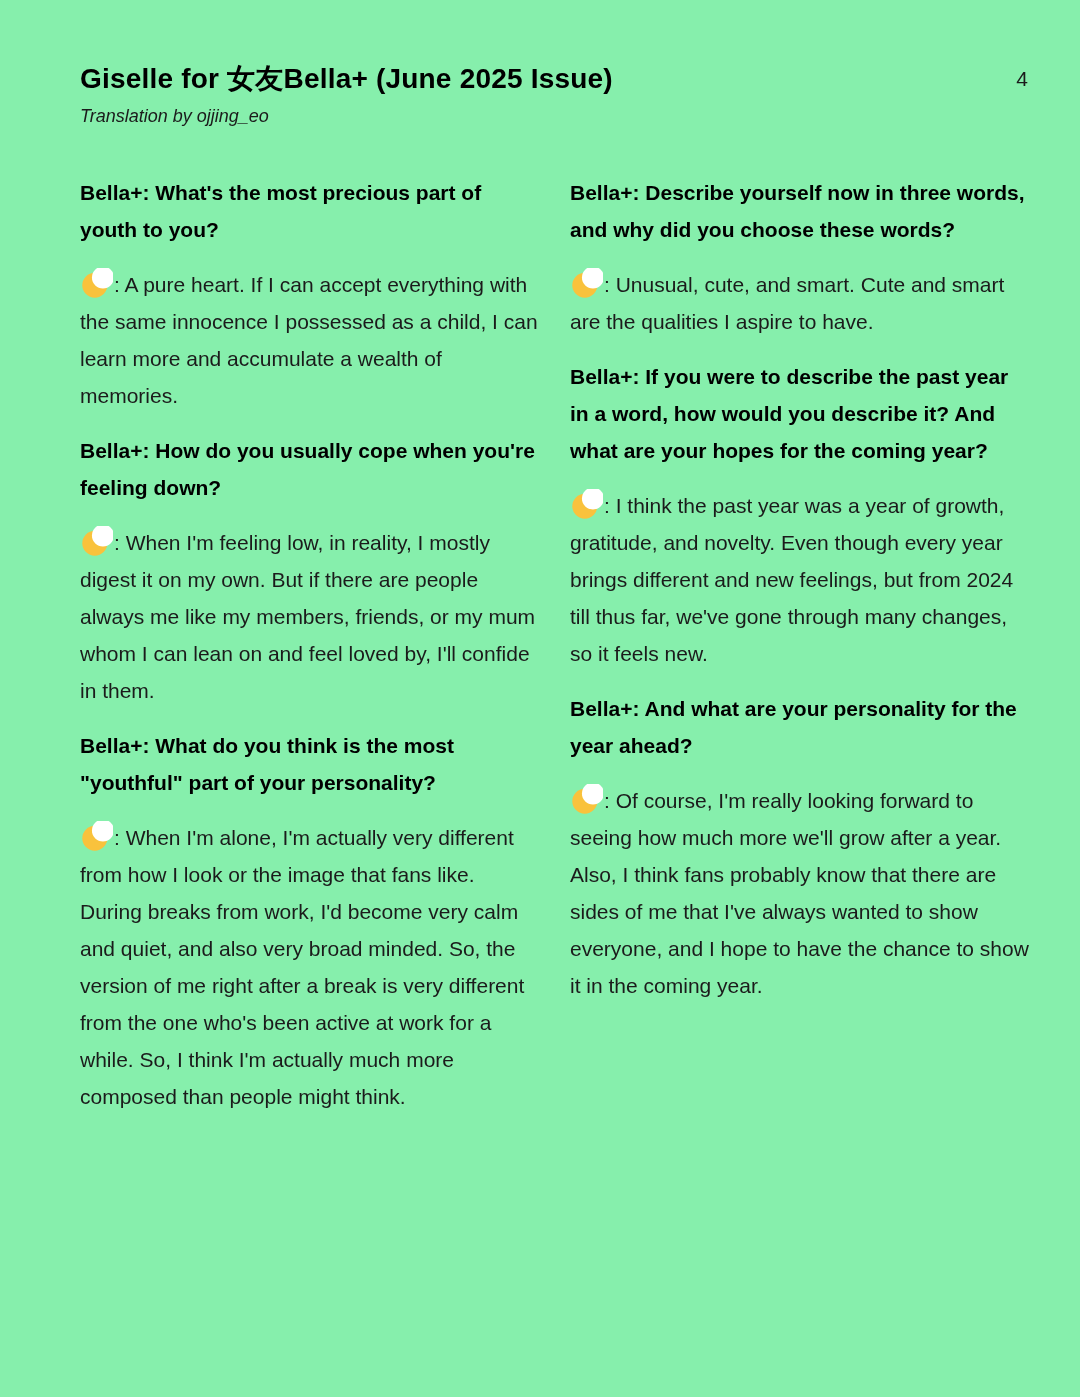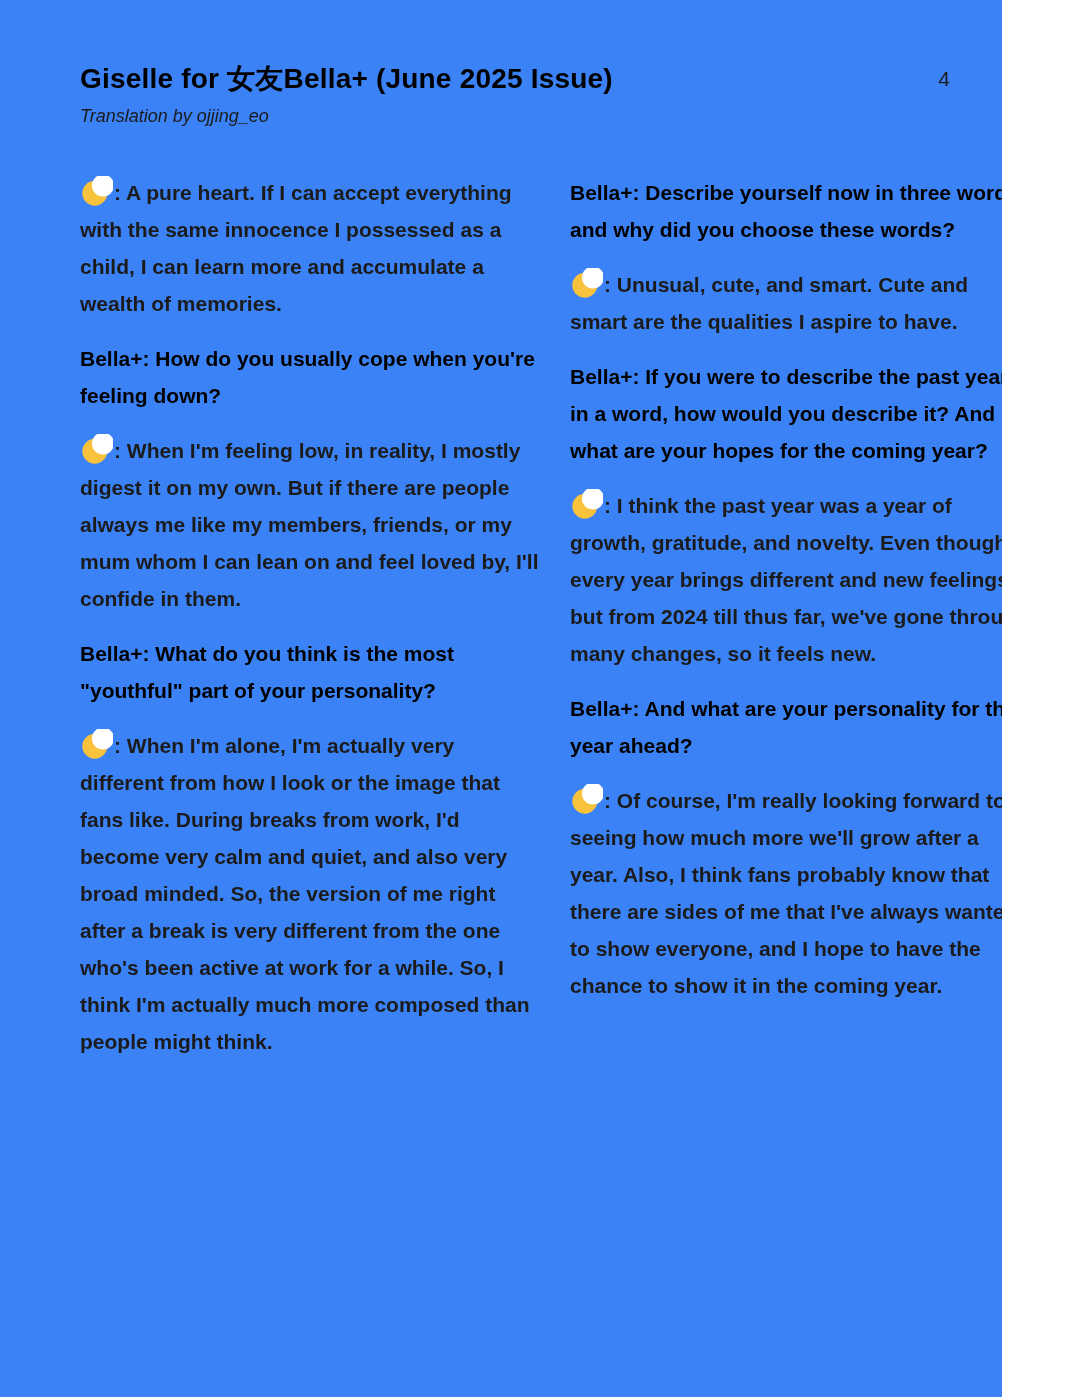--- a/index.html
+++ b/index.html
@@ -2,23 +2,23 @@
 <html><head>
 <meta charset="utf-8">
 <style>
   html, body {
     margin: 0;
     padding: 0;
     background: #ffffff;
   }
   .page {
     position: relative;
-    width: 1002px;
+    width: 1080px;
     height: 1397px;
-    background: #3b82f6;
+    background: #86efac;
     font-family: "Liberation Sans", sans-serif;
     color: #1b1b1b;
     overflow: hidden;
     box-sizing: border-box;
   }
   .header {
     display: flex;
     justify-content: space-between;
     align-items: flex-start;
     padding: 62px 52px 0 80px;
@@ -57,21 +57,21 @@
   }
   .question {
     font-size: 21px;
     font-weight: 700;
     color: #000000;
     line-height: 37px;
     margin: 0 0 18px 0;
   }
   .answer {
     font-size: 21px;
-    font-weight: 700;
+    font-weight: 400;
     color: #1b1b1b;
     line-height: 37px;
     margin: 0 0 18px 0;
   }
   .moon {
     display: inline-block;
     width: 33px;
     height: 31px;
     vertical-align: -7px;
     margin-right: 1px;
@@ -92,20 +92,21 @@
       <h1 class="title">Giselle for 女友Bella+ (June 2025 Issue)</h1>
       <p class="subtitle">Translation by ojjing_eo</p>
     </div>
     <div class="page-number">4</div>
   </div>
 
   <div class="content">
 
     <div class="column">
 
+      <h3 class="question">Bella+: What's the most precious part of youth to you?</h3>
       <p class="answer"><span class="moon"><svg viewBox="0 0 36 36" aria-hidden="true">
               <circle cx="16" cy="20" r="14.5" fill="#F9C23C"></circle>
               <circle cx="25.5" cy="11" r="12.8" fill="#ffffff"></circle>
             </svg></span><span>: A pure heart. If I can accept everything with the same innocence I possessed as a child, I can learn more and accumulate a wealth of memories.</span></p>
 
       <h3 class="question">Bella+: How do you usually cope when you're feeling down?</h3>
       <p class="answer"><span class="moon"><svg viewBox="0 0 36 36" aria-hidden="true">
               <circle cx="16" cy="20" r="14.5" fill="#F9C23C"></circle>
               <circle cx="25.5" cy="11" r="12.8" fill="#ffffff"></circle>
             </svg></span><span>: When I'm feeling low, in reality, I mostly digest it on my own. But if there are people always me like my members, friends, or my mum whom I can lean on and feel loved by, I'll confide in them.</span></p>

